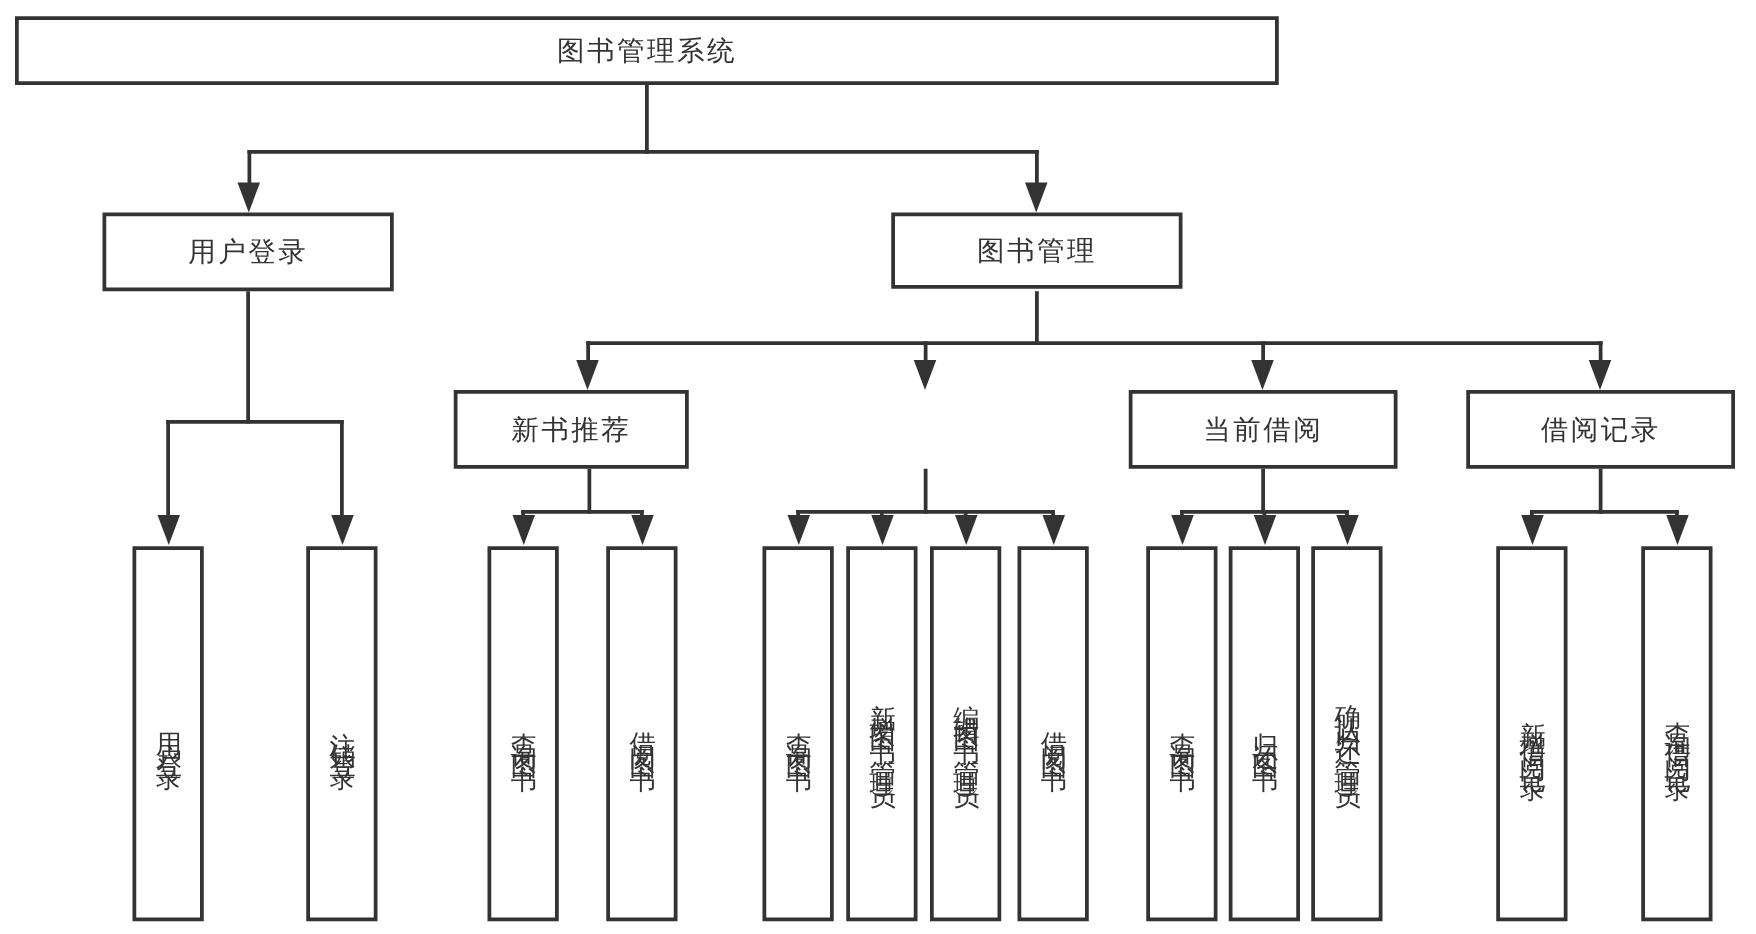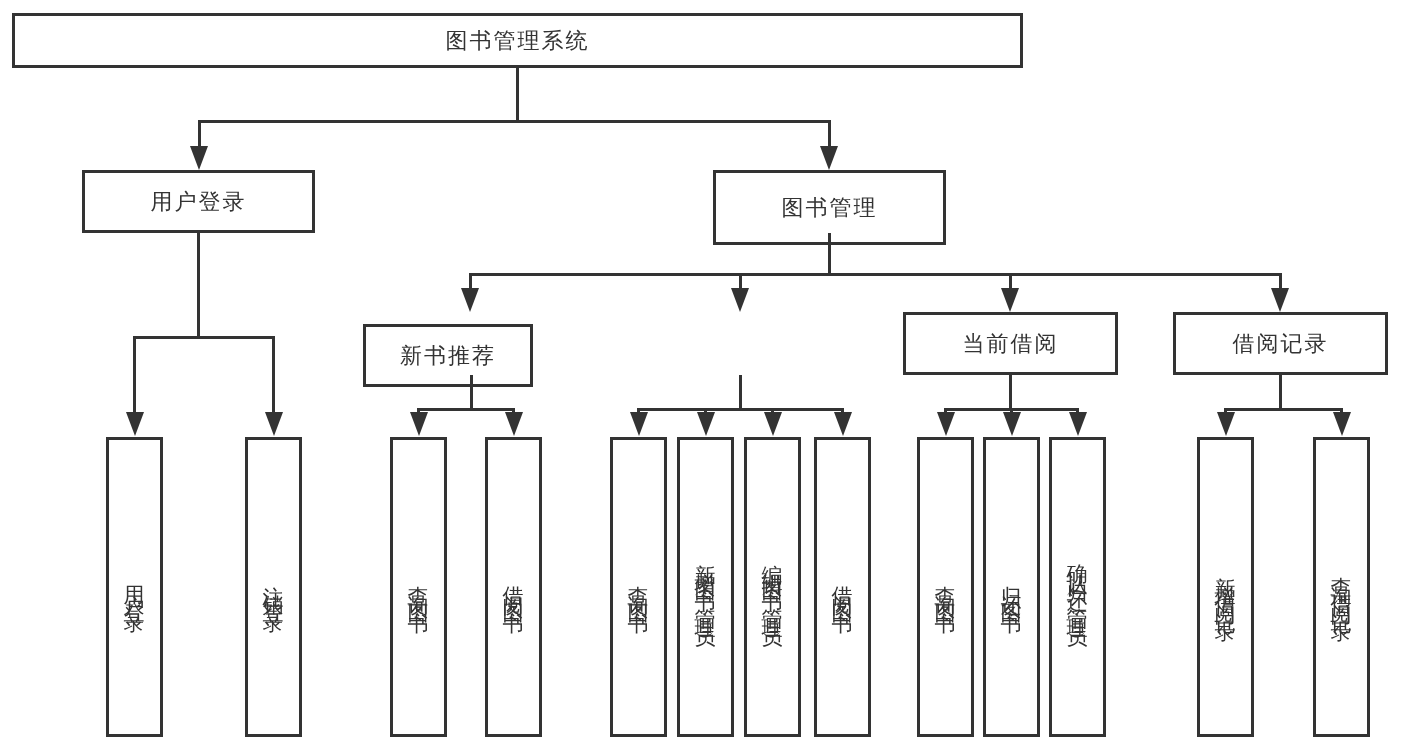--- a/index.html
+++ b/index.html
@@ -72,21 +72,21 @@
   <div class="vl" style="left:516px;top:68px;height:55px;"></div>
   <div class="hl" style="left:198px;top:120px;width:633px;"></div>
   <div class="vl" style="left:198px;top:120px;height:28px;"></div>
   <div class="arrow" style="left:190px;top:146px;"></div>
   <div class="vl" style="left:828px;top:120px;height:28px;"></div>
   <div class="arrow" style="left:820px;top:146px;"></div>
 
   <div class="node" style="left:82px;top:170px;width:233px;height:63px;">
     <span>用户登录</span>
   </div>
-  <div class="node" style="left:713px;top:170px;width:233px;height:75px;">
+  <div class="node" style="left:713px;top:170px;width:233px;height:61px;">
     <span>图书管理</span>
   </div>
 
   <div class="vl" style="left:197px;top:233px;height:106px;"></div>
   <div class="hl" style="left:133px;top:336px;width:142px;"></div>
   <div class="vl" style="left:133px;top:336px;height:78px;"></div>
   <div class="arrow" style="left:126px;top:412px;"></div>
   <div class="vl" style="left:272px;top:336px;height:78px;"></div>
   <div class="arrow" style="left:265px;top:412px;"></div>
 
@@ -94,21 +94,21 @@
   <div class="hl" style="left:469px;top:273px;width:813px;"></div>
   <div class="vl" style="left:469px;top:273px;height:17px;"></div>
   <div class="arrow" style="left:461px;top:288px;"></div>
   <div class="vl" style="left:739px;top:273px;height:17px;"></div>
   <div class="arrow" style="left:731px;top:288px;"></div>
   <div class="vl" style="left:1009px;top:273px;height:17px;"></div>
   <div class="arrow" style="left:1001px;top:288px;"></div>
   <div class="vl" style="left:1279px;top:273px;height:17px;"></div>
   <div class="arrow" style="left:1271px;top:288px;"></div>
 
-  <div class="node" style="left:363px;top:312px;width:170px;height:63px;margin-top:12px;">
+  <div class="node" style="left:363px;top:312px;width:188px;height:63px;">
     <span>新书推荐</span>
   </div>
   <div class="node" style="left:1173px;top:312px;width:215px;height:63px;">
     <span>借阅记录</span>
   </div>
   <div class="node" style="left:903px;top:312px;width:215px;height:63px;">
     <span>当前借阅</span>
   </div>
 
   <div class="vl" style="left:470px;top:375px;height:36px;"></div>

